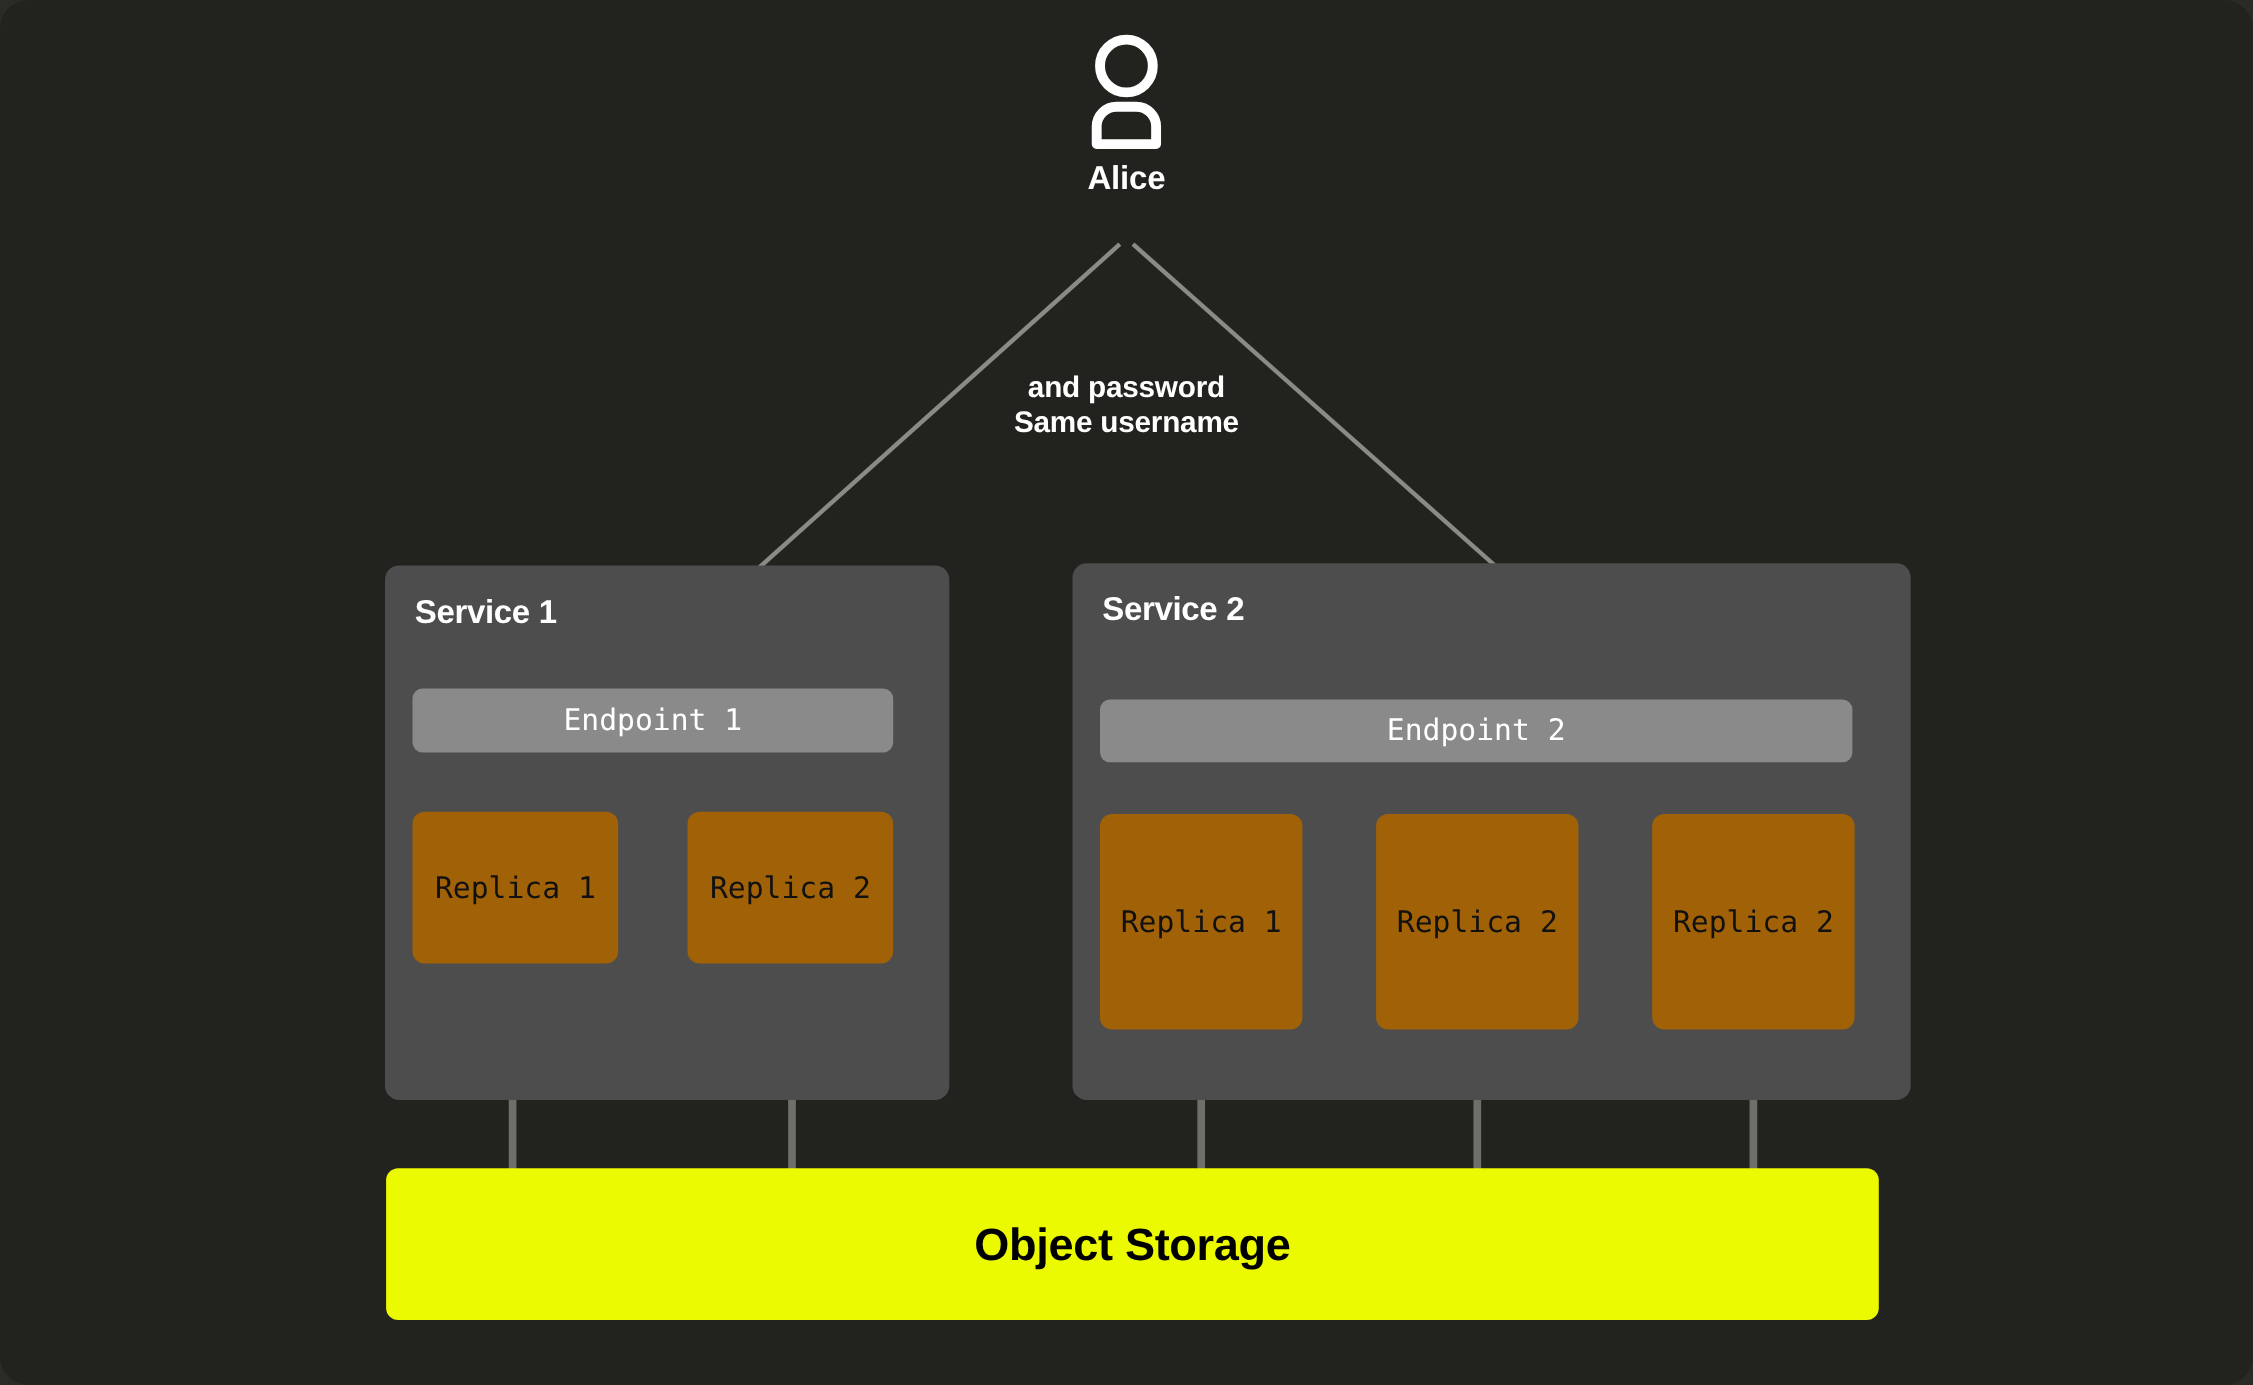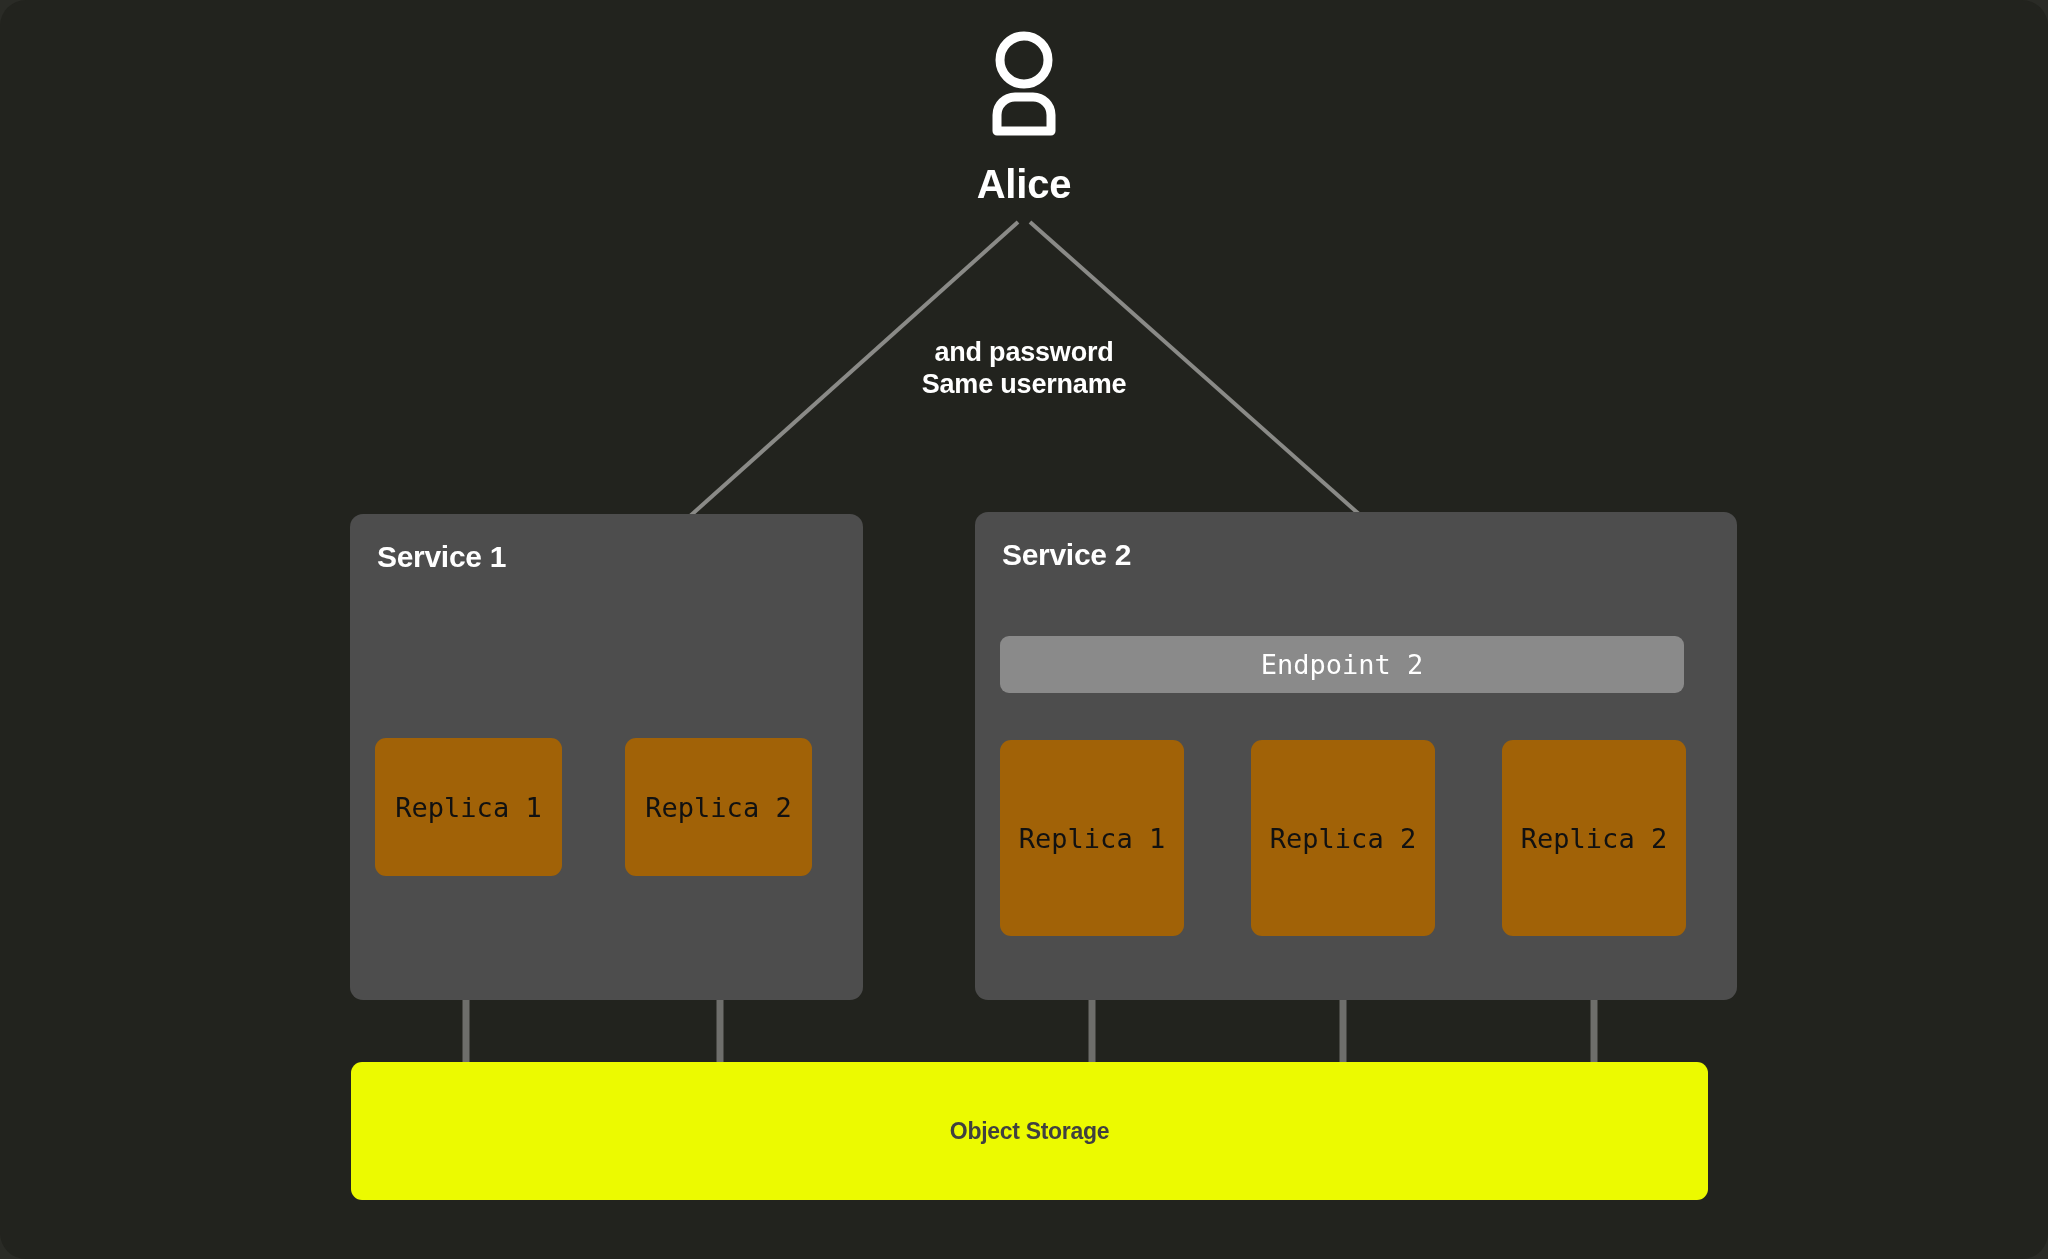--- a/index.html
+++ b/index.html
@@ -38,23 +38,23 @@
   .actor {
     position: absolute;
     left: 0; right: 0;
     top: 28px;
     display: flex;
     flex-direction: column;
     align-items: center;
   }
   .actor-icon { width: 92px; height: 110px; display: block; }
   .actor-name {
-    margin-top: 24px;
+    margin-top: 8px;
     color: #ffffff;
-    font-size: 40px;
+    font-size: 30px;
     font-weight: bold;
     letter-spacing: -0.2px;
   }
 
   
   .edge-caption {
     position: absolute;
     left: 0; right: 0;
     top: 337px;
     text-align: center;
@@ -120,22 +120,22 @@
     top: 1062px;
     width: 1357px;
     height: 138px;
     background: #ecfa00;
     border-radius: 11px;
     display: flex;
     align-items: center;
     justify-content: center;
   }
   .storage-label {
-    color: #404040;
-    font-size: 23px;
+    color: #000000;
+    font-size: 41px;
     font-weight: bold;
     letter-spacing: -0.3px;
   }
 </style>
 </head>
 <body>
 
 <div id="canvas">
 
   <svg id="wires" viewBox="0 0 2048 1259">
@@ -162,20 +162,21 @@
     <div class="actor-name">Alice</div>
   </div>
 
   <div class="edge-caption">
     <div>and password</div>
     <div>Same username</div>
   </div>
 
   <div class="service" id="service-1">
     <div class="service-title">Service 1</div>
+    <div class="endpoint" id="endpoint-1">Endpoint 1</div>
     <div class="replica s1" style="left:25px;">Replica 1</div>
     <div class="replica s1" style="left:275px;">Replica 2</div>
   </div>
 
   <div class="service" id="service-2">
     <div class="service-title">Service 2</div>
     <div class="endpoint" id="endpoint-2">Endpoint 2</div>
     <div class="replica s2" style="left:25px;">Replica 1</div>
     <div class="replica s2" style="left:276px;">Replica 2</div>
     <div class="replica s2" style="left:527px;">Replica 2</div>

